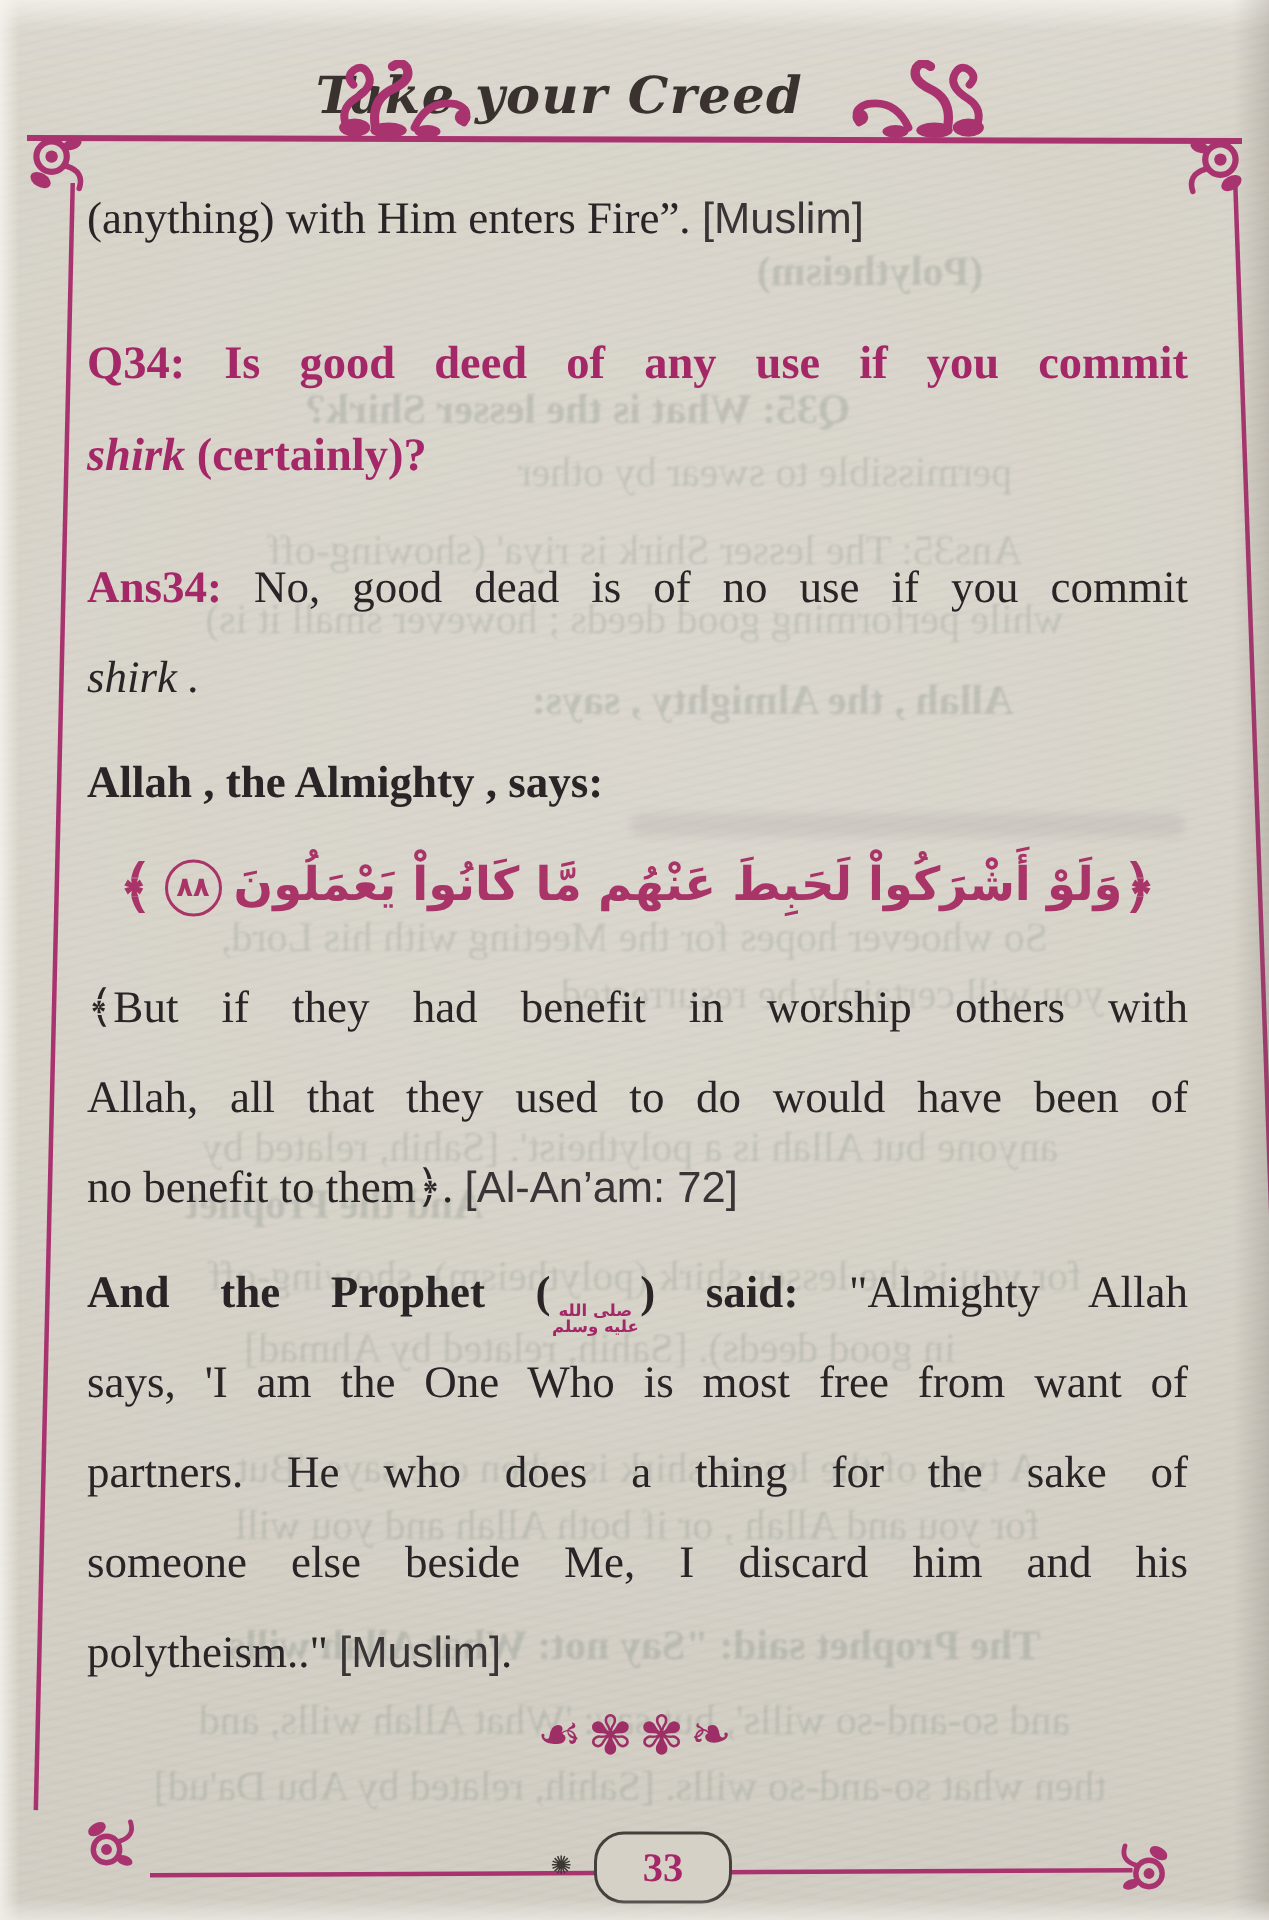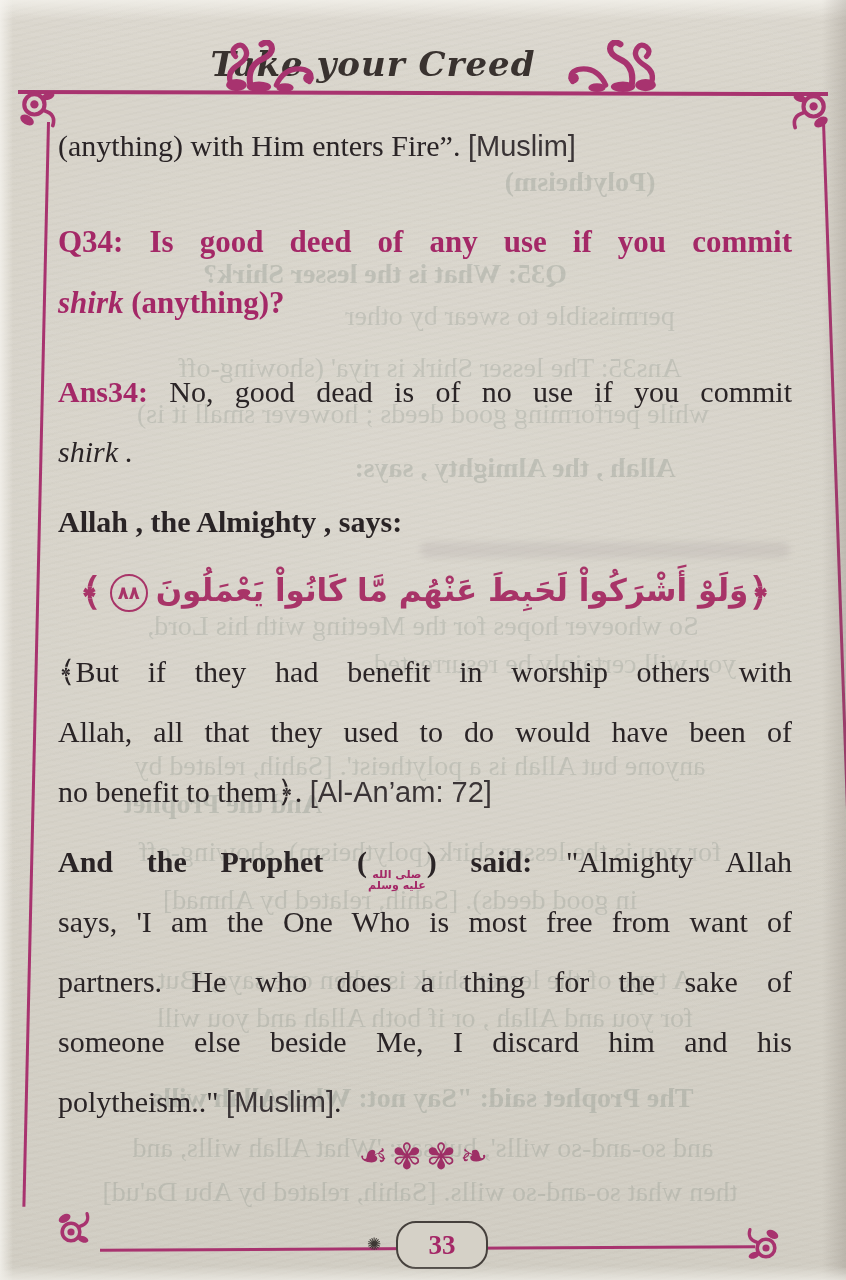--- a/index.html
+++ b/index.html
@@ -177,21 +177,21 @@
       </g>
     </svg>
   </span>
 
   <div class="line" style="top:126px;">
     <span>(anything) with Him enters Fire”. </span><span class="src">[Muslim]</span>
   </div>
 
   <div class="line jf mag bold" style="top:222px;font-size:31px;">Q34: Is good deed of any use if you commit</div>
   <div class="line mag bold" style="top:283px;font-size:31px;">
-    <span class="ital">shirk</span><span> (anything)?</span>
+    <span class="ital">shirk</span><span> (certainly)?</span>
   </div>
 
   <div class="line jf" style="top:372px;">
     <span class="mag bold">Ans34:</span><span> No, good dead is of no use if you commit</span>
   </div>
   <div class="line ital" style="top:432px;">shirk .</div>
 
   <div class="line bold" style="top:502px;">Allah , the Almighty , says:</div>
 
   <div class="line verse" style="top:570px;">

